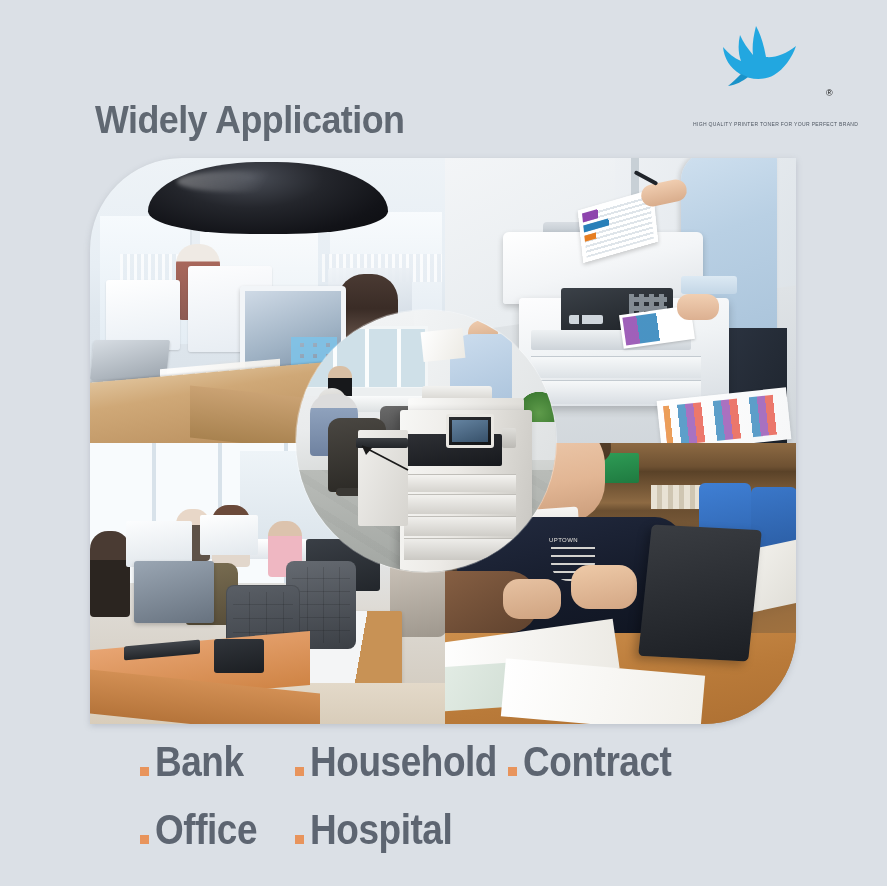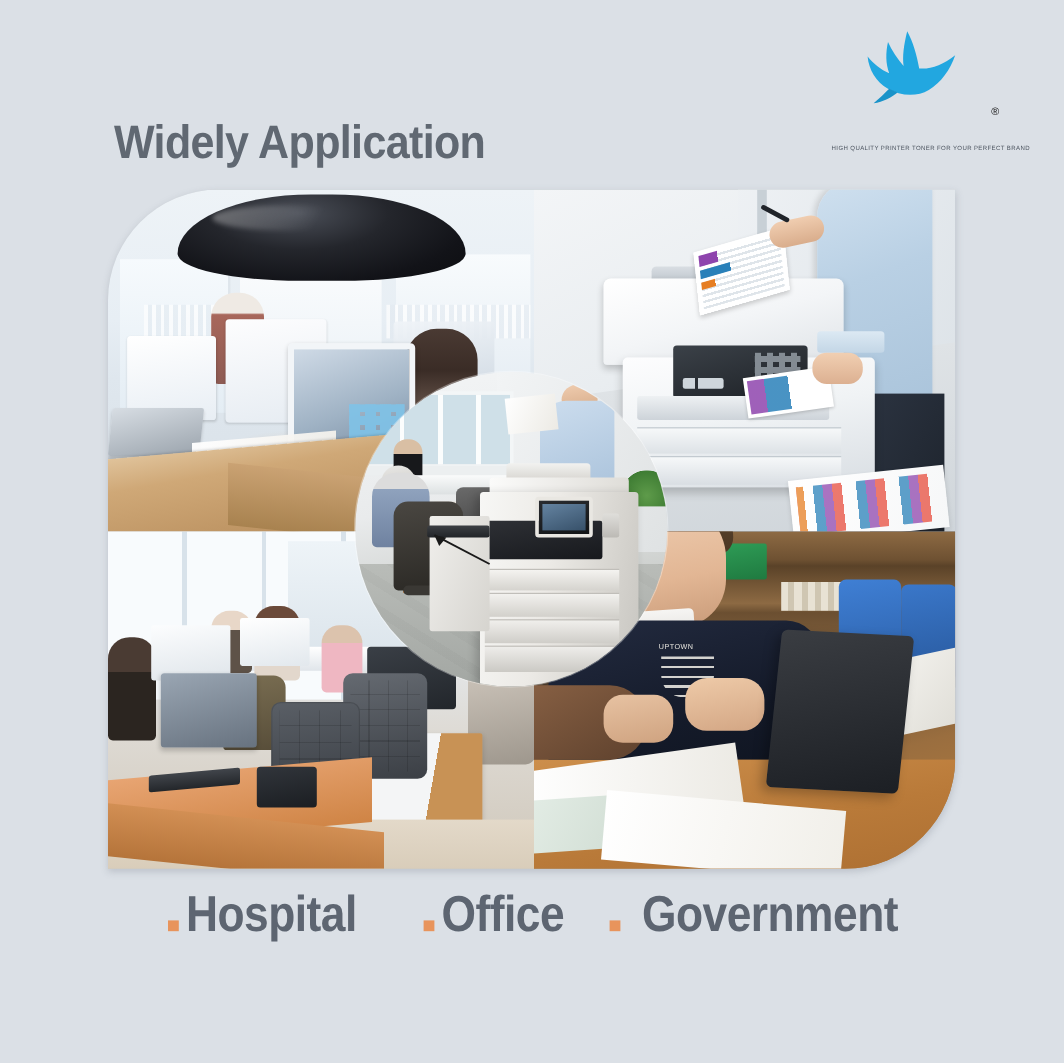--- a/index.html
+++ b/index.html
@@ -576,29 +576,39 @@
     <svg class="c-arrow" viewBox="0 0 58 30">
       <path d="M56 28 L10 4" stroke="#1a1a1a" stroke-width="1.6" fill="none"></path>
       <path d="M10 4 L20 6 L14 13 Z" fill="#1a1a1a"></path>
     </svg>
   </div>
 
 </div>
 
 <div class="apps">
 
+  <div class="apps-row r1">
+    <div class="app-item" style="width:155px;">
+      <span class="app-bullet"></span>
+      <span class="app-label">Bank</span>
+    </div>
+    <div class="app-item" style="width:213px;">
+      <span class="app-bullet"></span>
+      <span class="app-label">Household</span>
+    </div>
+    <div class="app-item">
+      <span class="app-bullet"></span>
+      <span class="app-label">Contract</span>
+    </div>
+  </div>
 
   <div class="apps-row r2">
+    <div class="app-item" style="width:155px;">
+      <span class="app-bullet"></span>
+      <span class="app-label">Office</span>
+    </div>
     <div class="app-item" style="width:213px;">
       <span class="app-bullet"></span>
       <span class="app-label">Hospital</span>
     </div>
-    <div class="app-item" style="width:155px;">
-      <span class="app-bullet"></span>
-      <span class="app-label">Office</span>
-    </div>
-    <div class="app-item">
-      <span class="app-bullet"></span>
-      <span class="app-label" style="margin-left:12px;">Government</span>
-    </div>
   </div>
 
 </div>
 
 </body></html>

